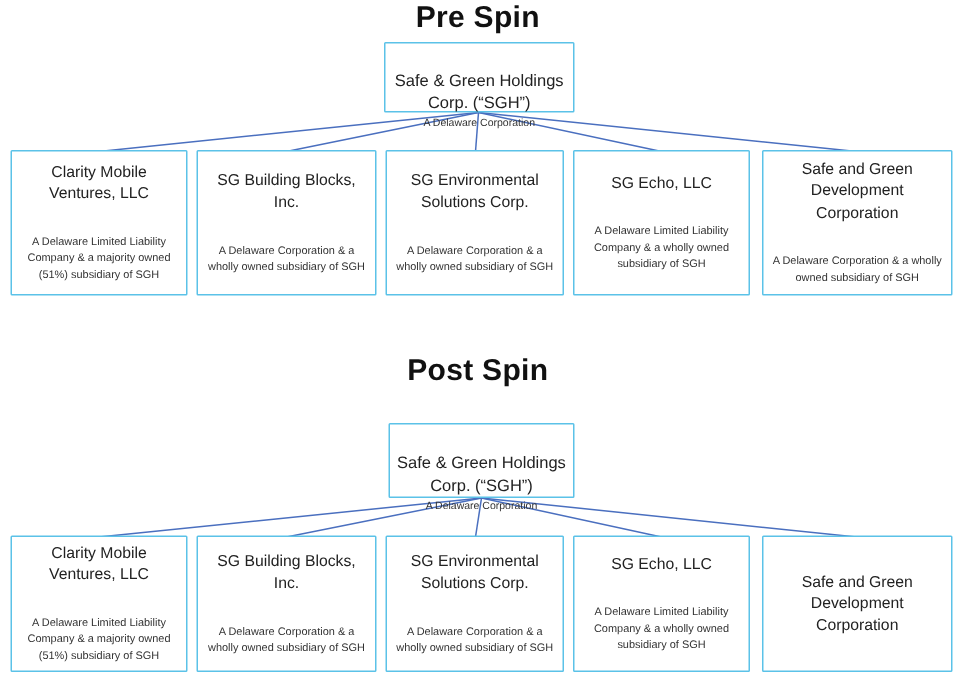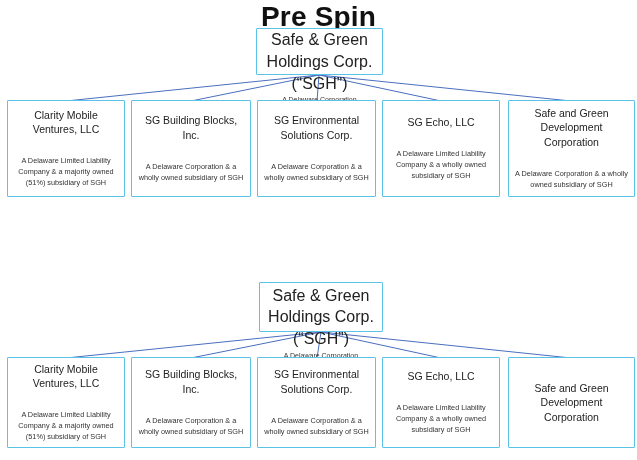--- a/index.html
+++ b/index.html
@@ -3,31 +3,31 @@
 <meta charset="utf-8">
 <style>
   html,body{margin:0;padding:0;background:#ffffff;}
   .canvas{
     position:relative;width:637px;height:460px;background:#ffffff;
     font-family:"Liberation Sans",sans-serif;color:#1c1c1c;overflow:hidden;
   }
   .connectors{position:absolute;left:0;top:0;width:637px;height:460px;}
   .section-title{
     position:absolute;left:0;width:637px;text-align:center;
-    font-size:28px;font-weight:700;letter-spacing:.2px;color:#111;
+    font-size:20px;font-weight:700;letter-spacing:.2px;color:#111;
   }
   .org-box{
     position:absolute;background:#ffffff;border:1.6px solid #5bc2e8;
     box-sizing:border-box;display:flex;flex-direction:column;
     justify-content:center;align-items:center;text-align:center;
     padding:3px 4px;border-radius:1px;
   }
   .box-name{font-size:10.5px;line-height:1.35;font-weight:400;color:#222;}
   .box-detail{font-size:7.3px;line-height:1.5;margin-top:20px;color:#333;}
-  .parent .box-name{font-size:16px;margin-top:32px;}
+  .parent .box-name{font-size:11px;margin-top:32px;}
   .parent .box-detail{font-size:7px;margin-top:1px;}
 </style>
 </head>
 <body>
 
 <div class="canvas">
 
   <svg class="connectors" viewBox="0 0 637 460">
 
     <line x1="319" y1="75" x2="66" y2="101" stroke="#4a6fbf" stroke-width="1"></line>
@@ -64,20 +64,21 @@
   </div>
   <div class="org-box" style="left:382px;top:100px;width:118px;height:97px;">
     <div class="box-name">SG Echo, LLC</div>
     <div class="box-detail">A Delaware Limited Liability Company &amp; a wholly owned subsidiary of SGH</div>
   </div>
   <div class="org-box" style="left:508px;top:100px;width:127px;height:97px;">
     <div class="box-name">Safe and Green Development Corporation</div>
     <div class="box-detail">A Delaware Corporation &amp; a wholly owned subsidiary of SGH</div>
   </div>
 
+  <div class="section-title" style="top:236px;">Post Spin</div>
 
   <div class="org-box parent" style="left:259px;top:282px;width:124px;height:50px;">
     <div class="box-name">Safe &amp; Green Holdings Corp. (“SGH”)</div>
     <div class="box-detail">A Delaware Corporation</div>
   </div>
 
   <div class="org-box" style="left:7px;top:357px;width:118px;height:91px;">
     <div class="box-name">Clarity Mobile Ventures, LLC</div>
     <div class="box-detail">A Delaware Limited Liability Company &amp; a majority owned (51%) subsidiary of SGH</div>
   </div>

